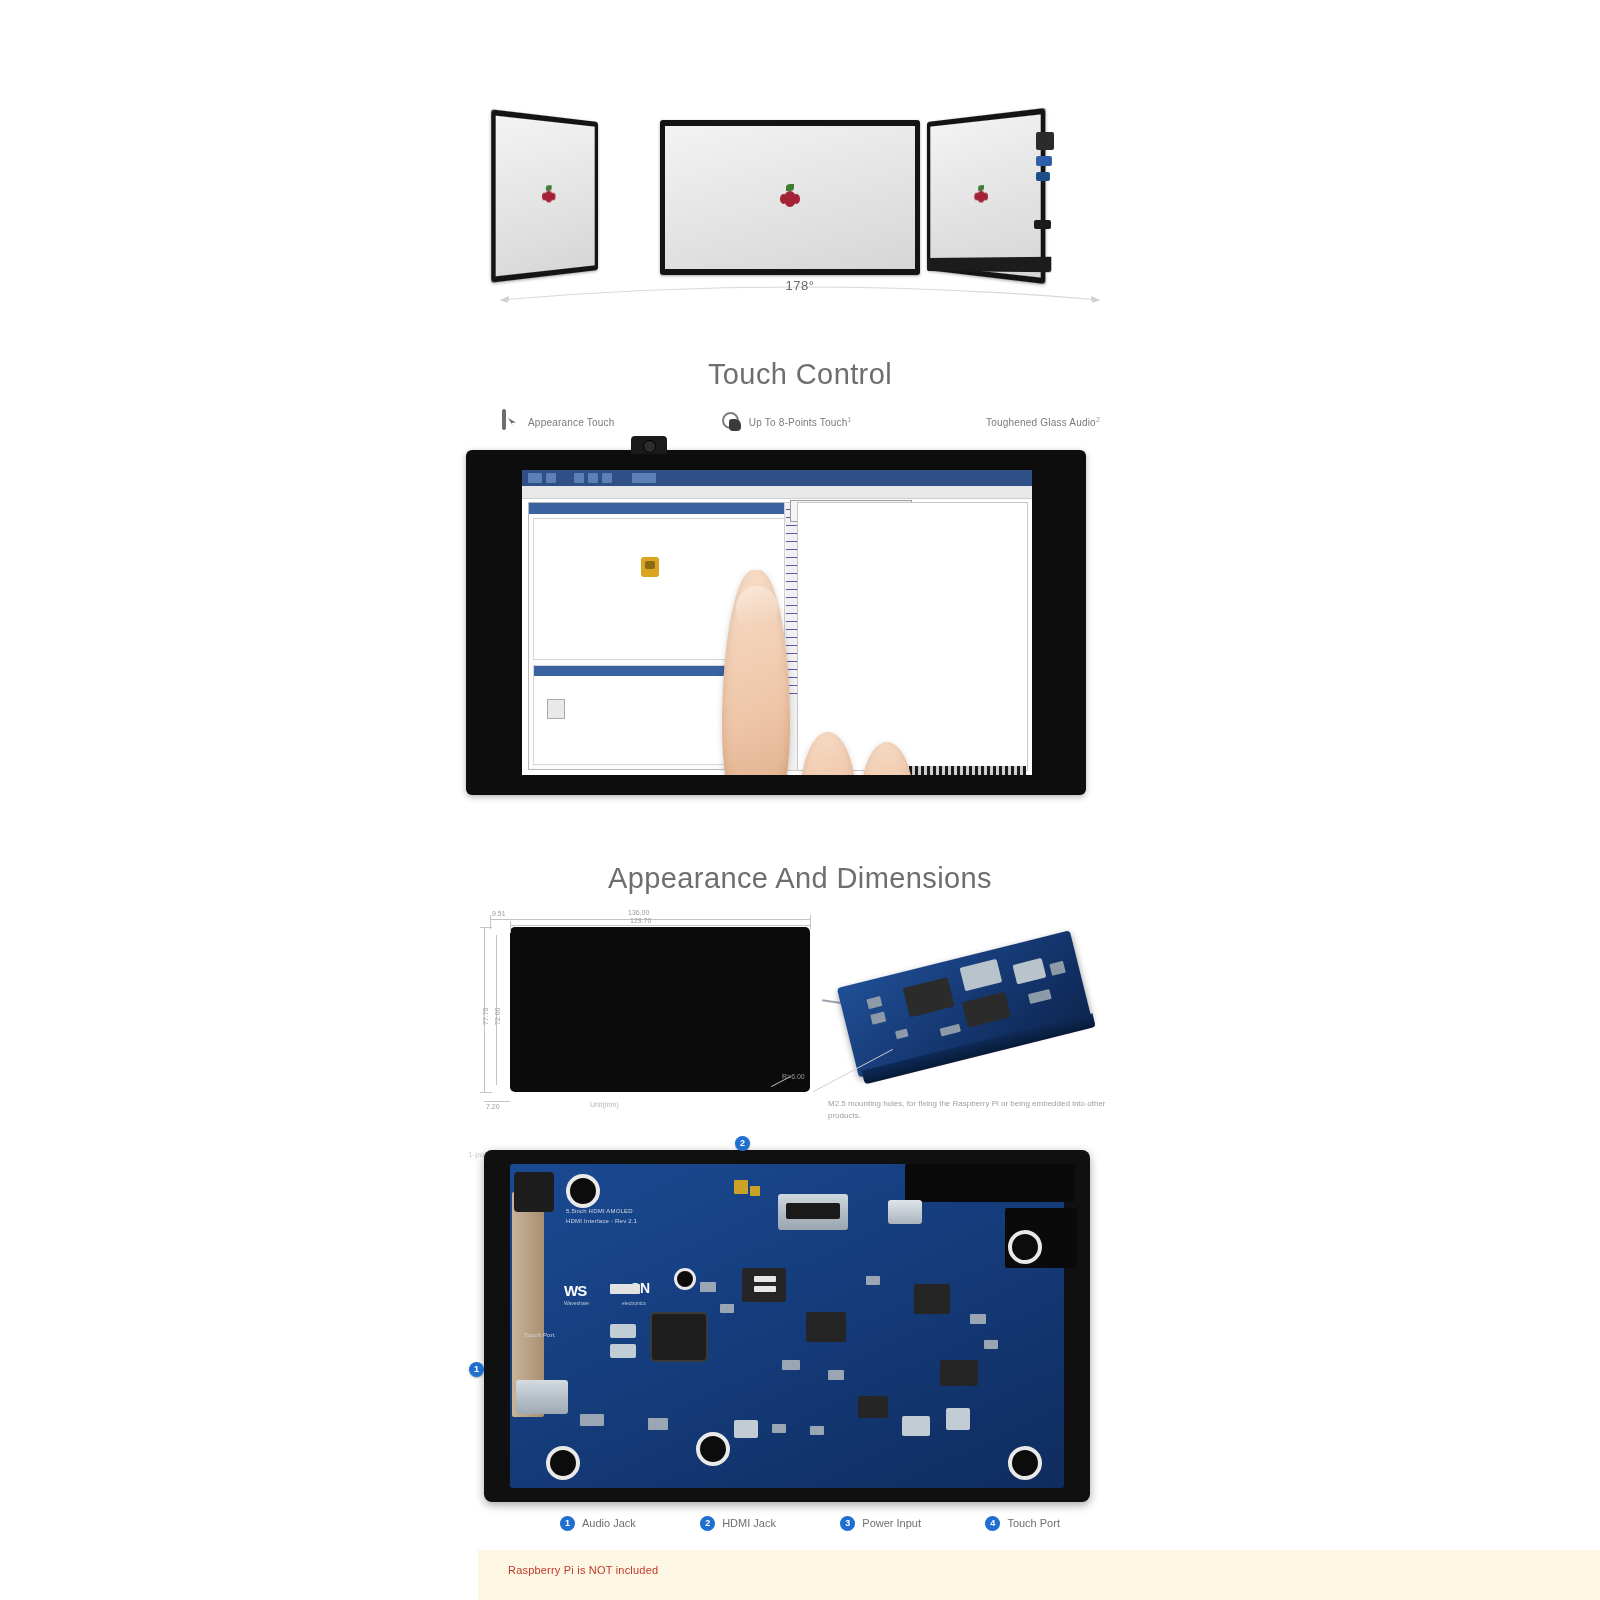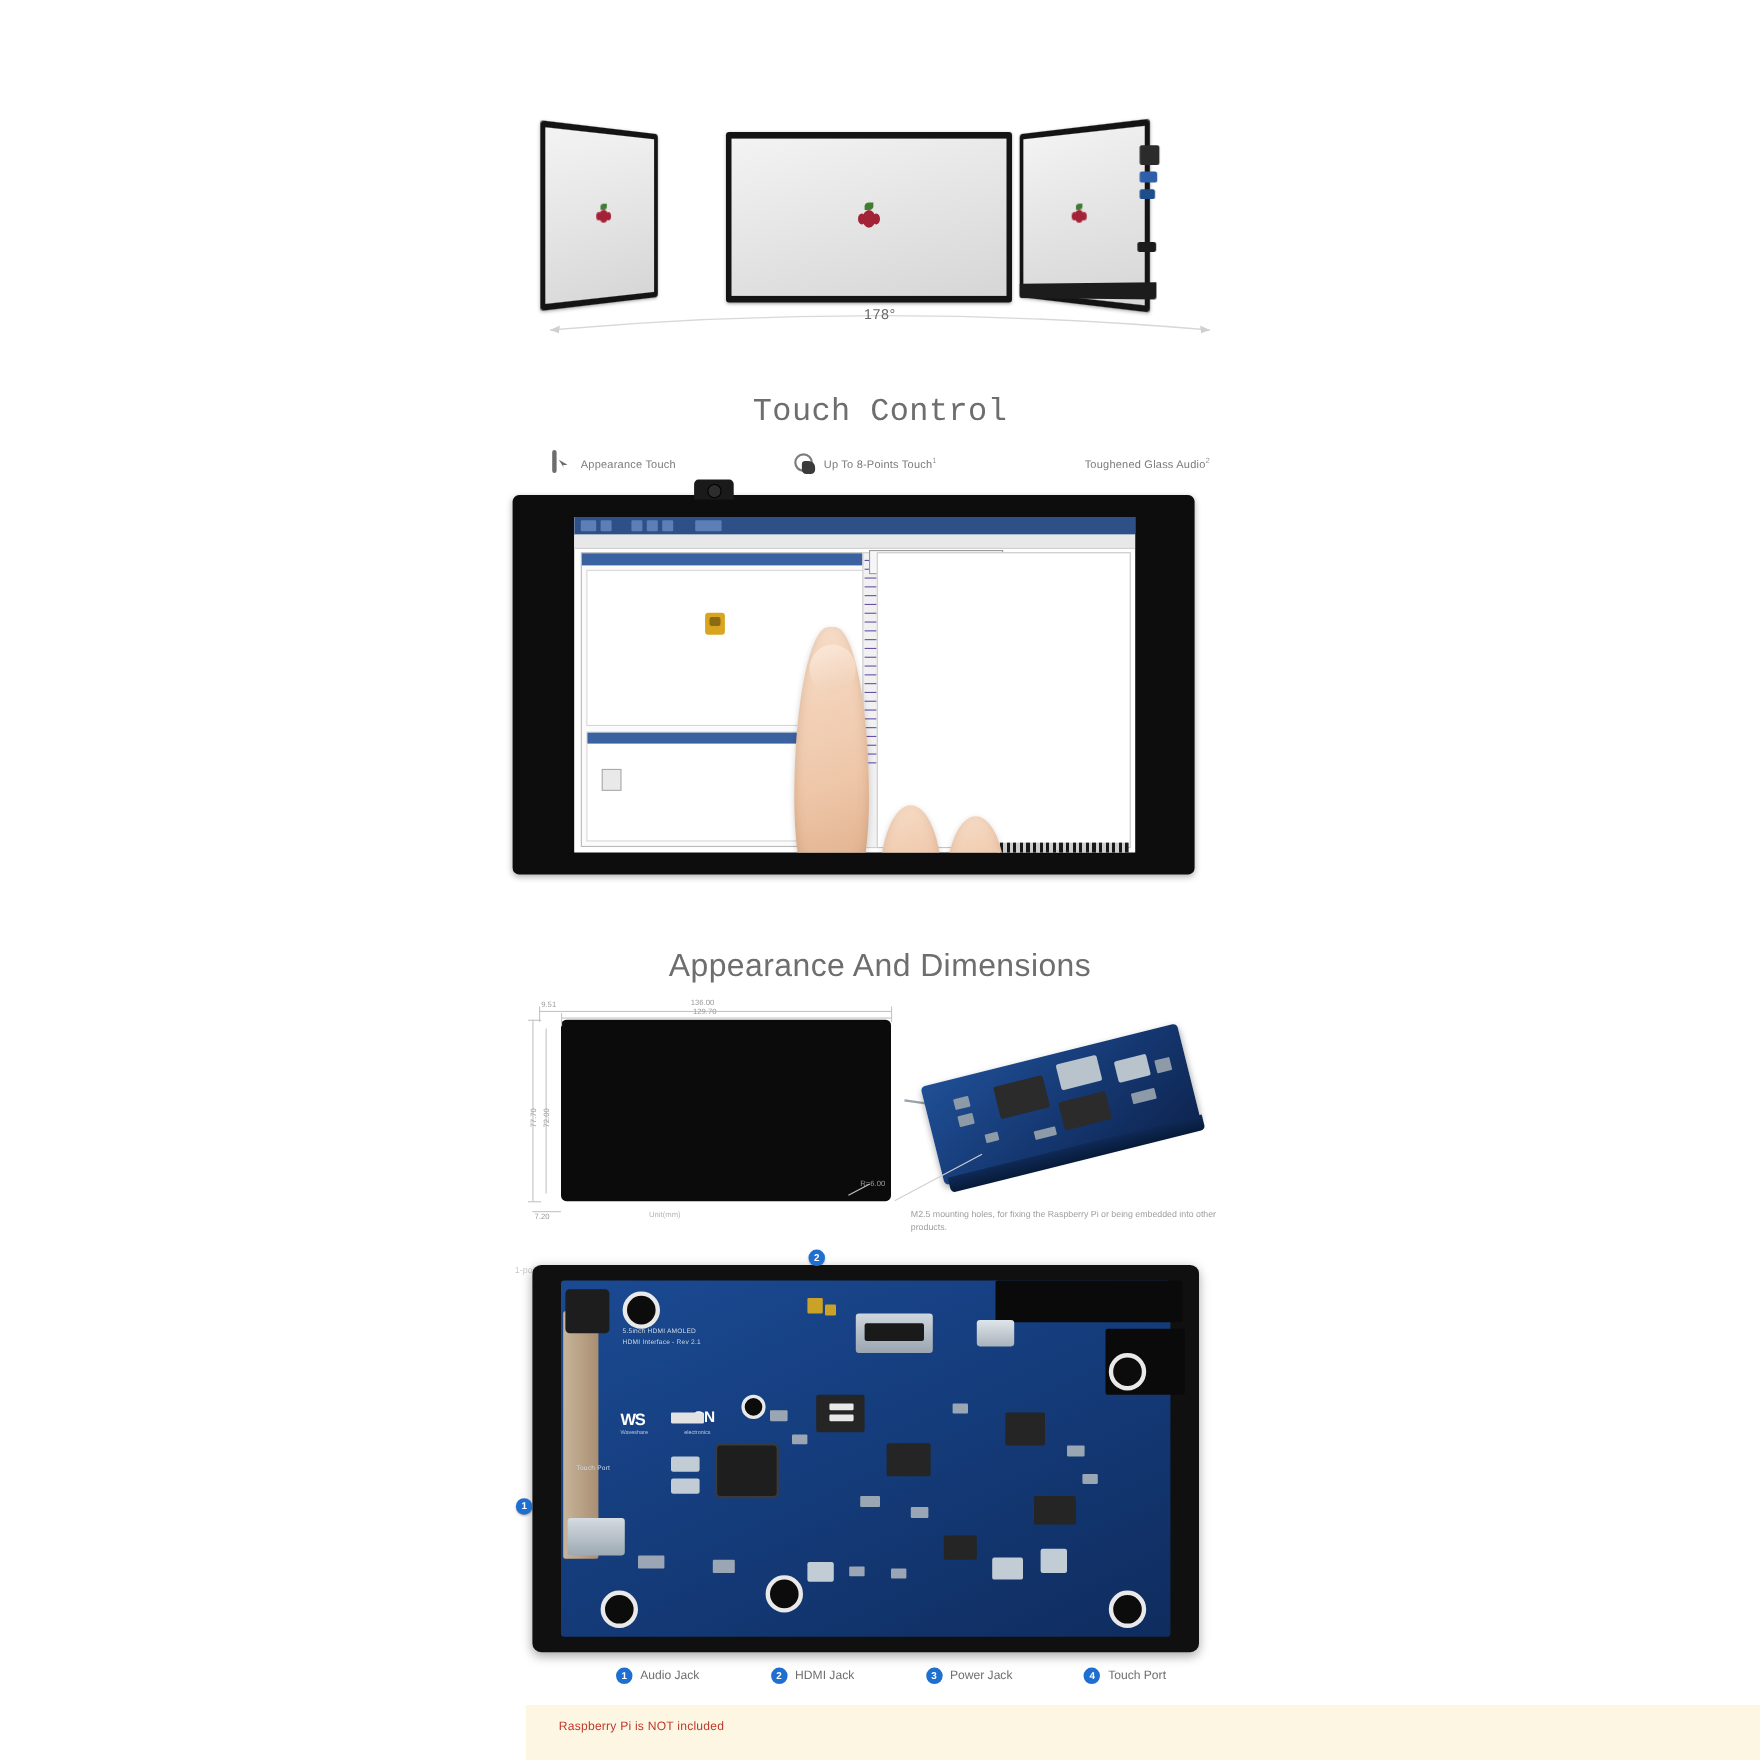--- a/index.html
+++ b/index.html
@@ -90,21 +90,21 @@
 
   
   .angle-wrap{position:absolute;left:480px;top:268px;width:640px;height:45px;text-decoration:underline;}
   .angle-label{
     position:absolute;left:260px;top:10px;width:120px;text-align:center;
     font-size:13px;color:#6a6a6a;letter-spacing:.5px;
   }
 
   
   #sec-touch{position:absolute;left:0;top:340px;width:1600px;height:510px;}
-  #sec-touch .section-title{margin-top:18px;font-family:Liberation Mono, monospace;}
+  #sec-touch .section-title{margin-top:18px;}
 
   .badges{
     position:absolute;left:500px;top:66px;width:600px;height:32px;
     display:flex;align-items:center;justify-content:space-between;
   }
   .badge{display:flex;align-items:center;gap:6px;}
   .badge .bi{width:22px;height:22px;flex:0 0 22px;position:relative;}
   .badge .btxt{font-size:10px;color:#7a7a7a;white-space:nowrap;letter-spacing:.2px;}
   .badge .sup{font-size:7px;vertical-align:super;color:#9a9a9a;}
 
@@ -551,21 +551,21 @@
       <div class="legend-item">
         <span class="legend-dot">1</span>
         <span class="legend-label">Audio Jack</span>
       </div>
       <div class="legend-item">
         <span class="legend-dot">2</span>
         <span class="legend-label">HDMI Jack</span>
       </div>
       <div class="legend-item">
         <span class="legend-dot">3</span>
-        <span class="legend-label">Power Jack</span>
+        <span class="legend-label">Power Input</span>
       </div>
       <div class="legend-item">
         <span class="legend-dot">4</span>
         <span class="legend-label">Touch Port</span>
       </div>
     </div>
   </div>
 
   <div class="notice">
     <div class="notice-txt">Raspberry Pi is NOT included</div>

